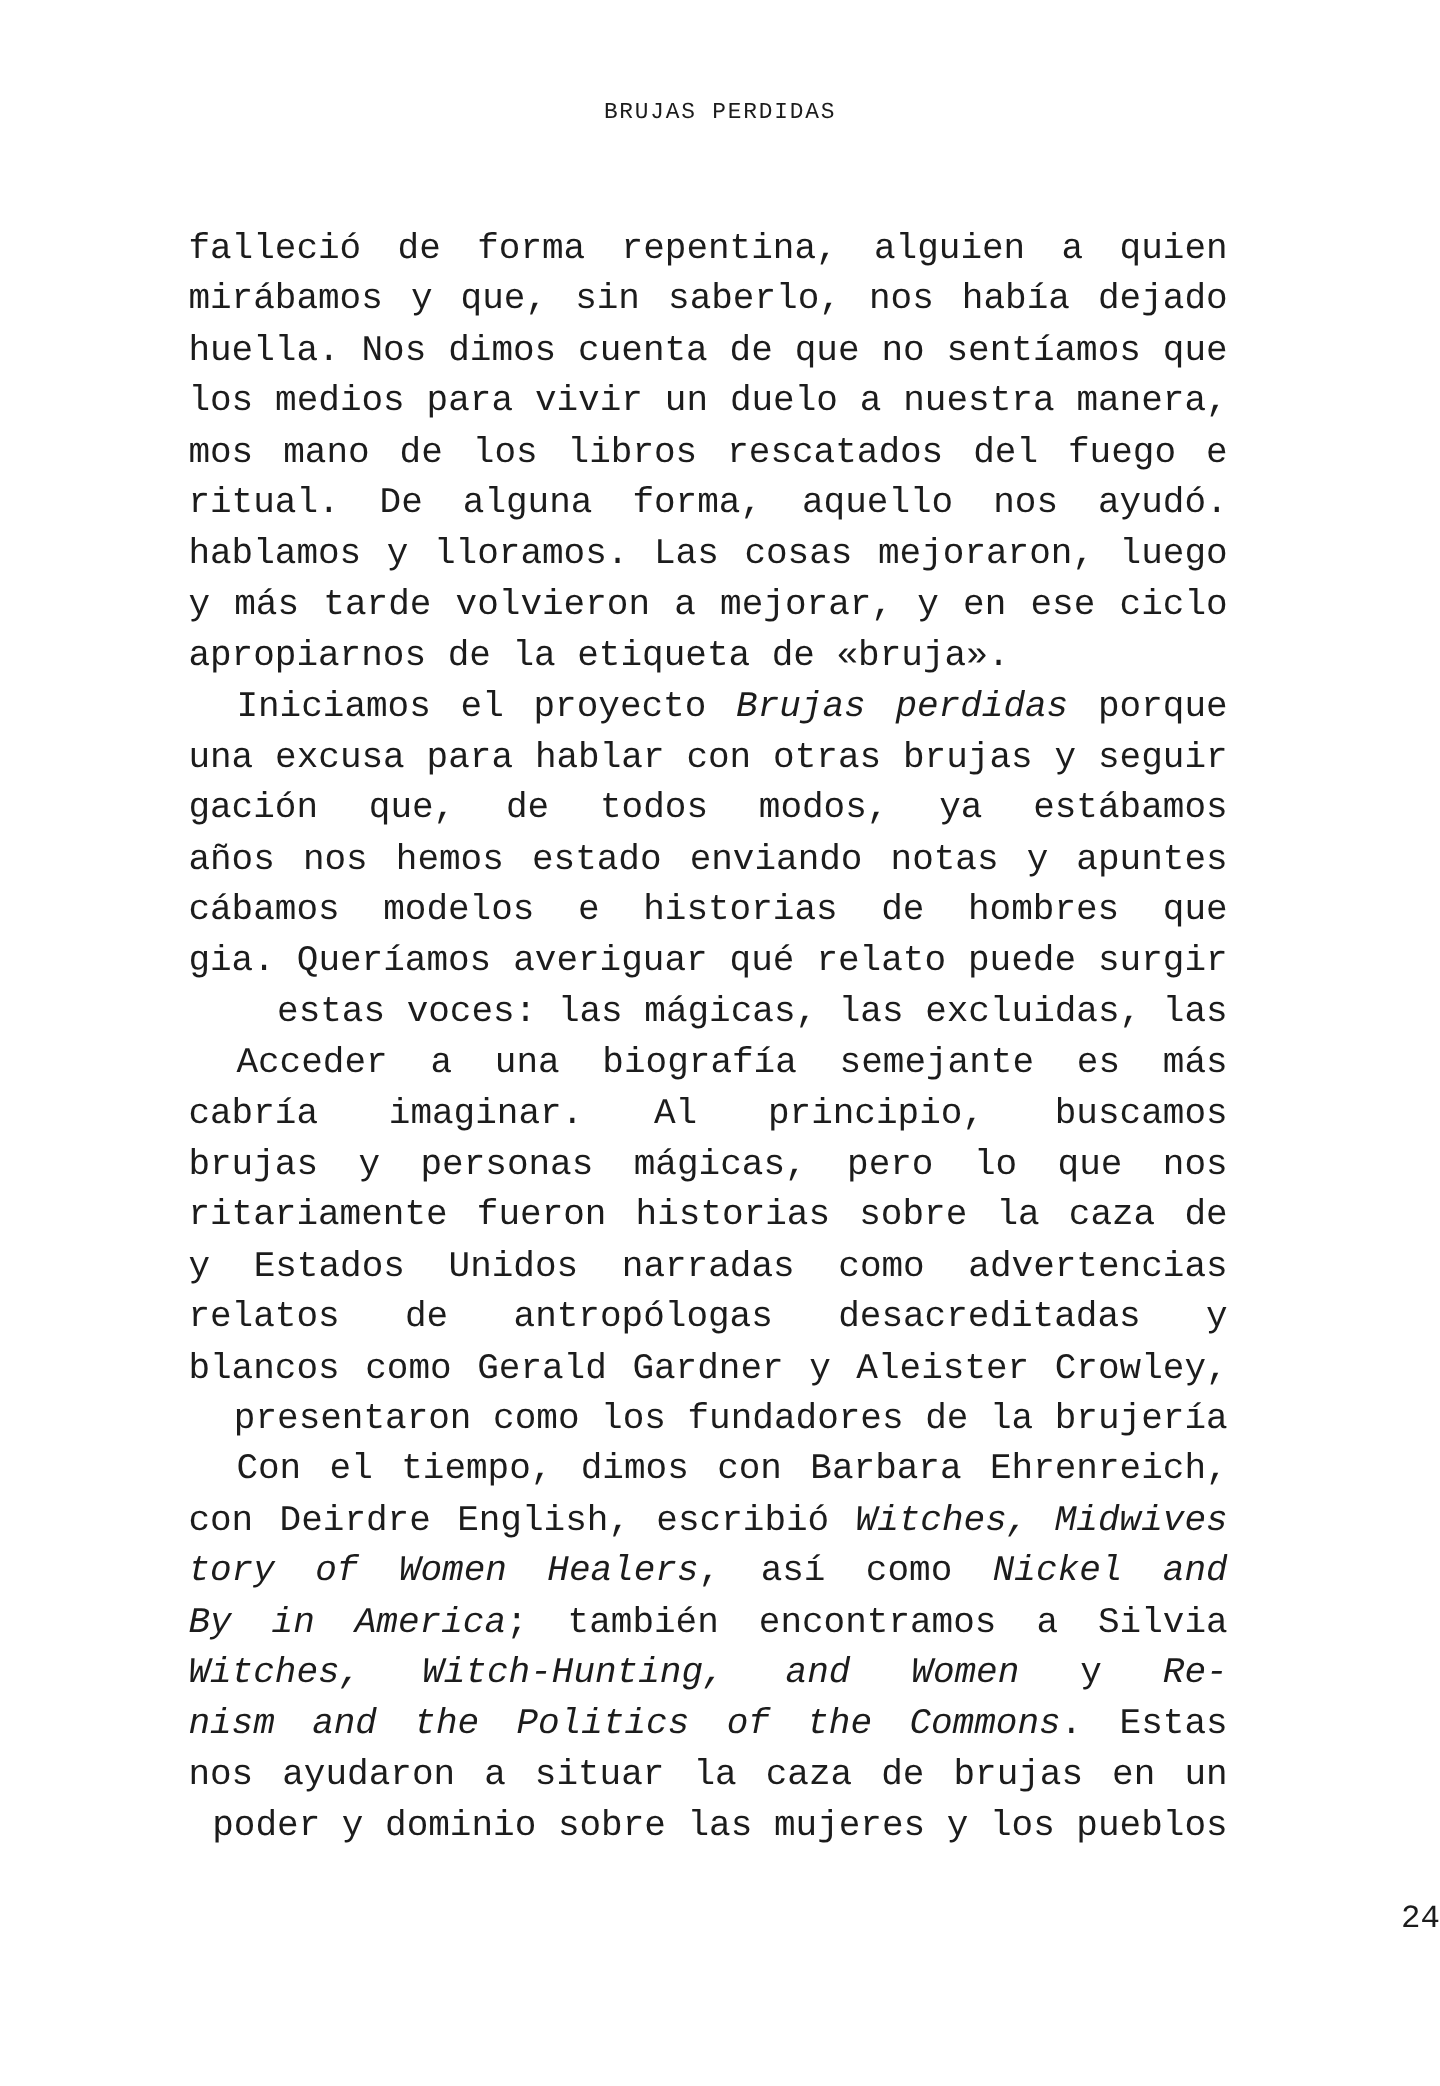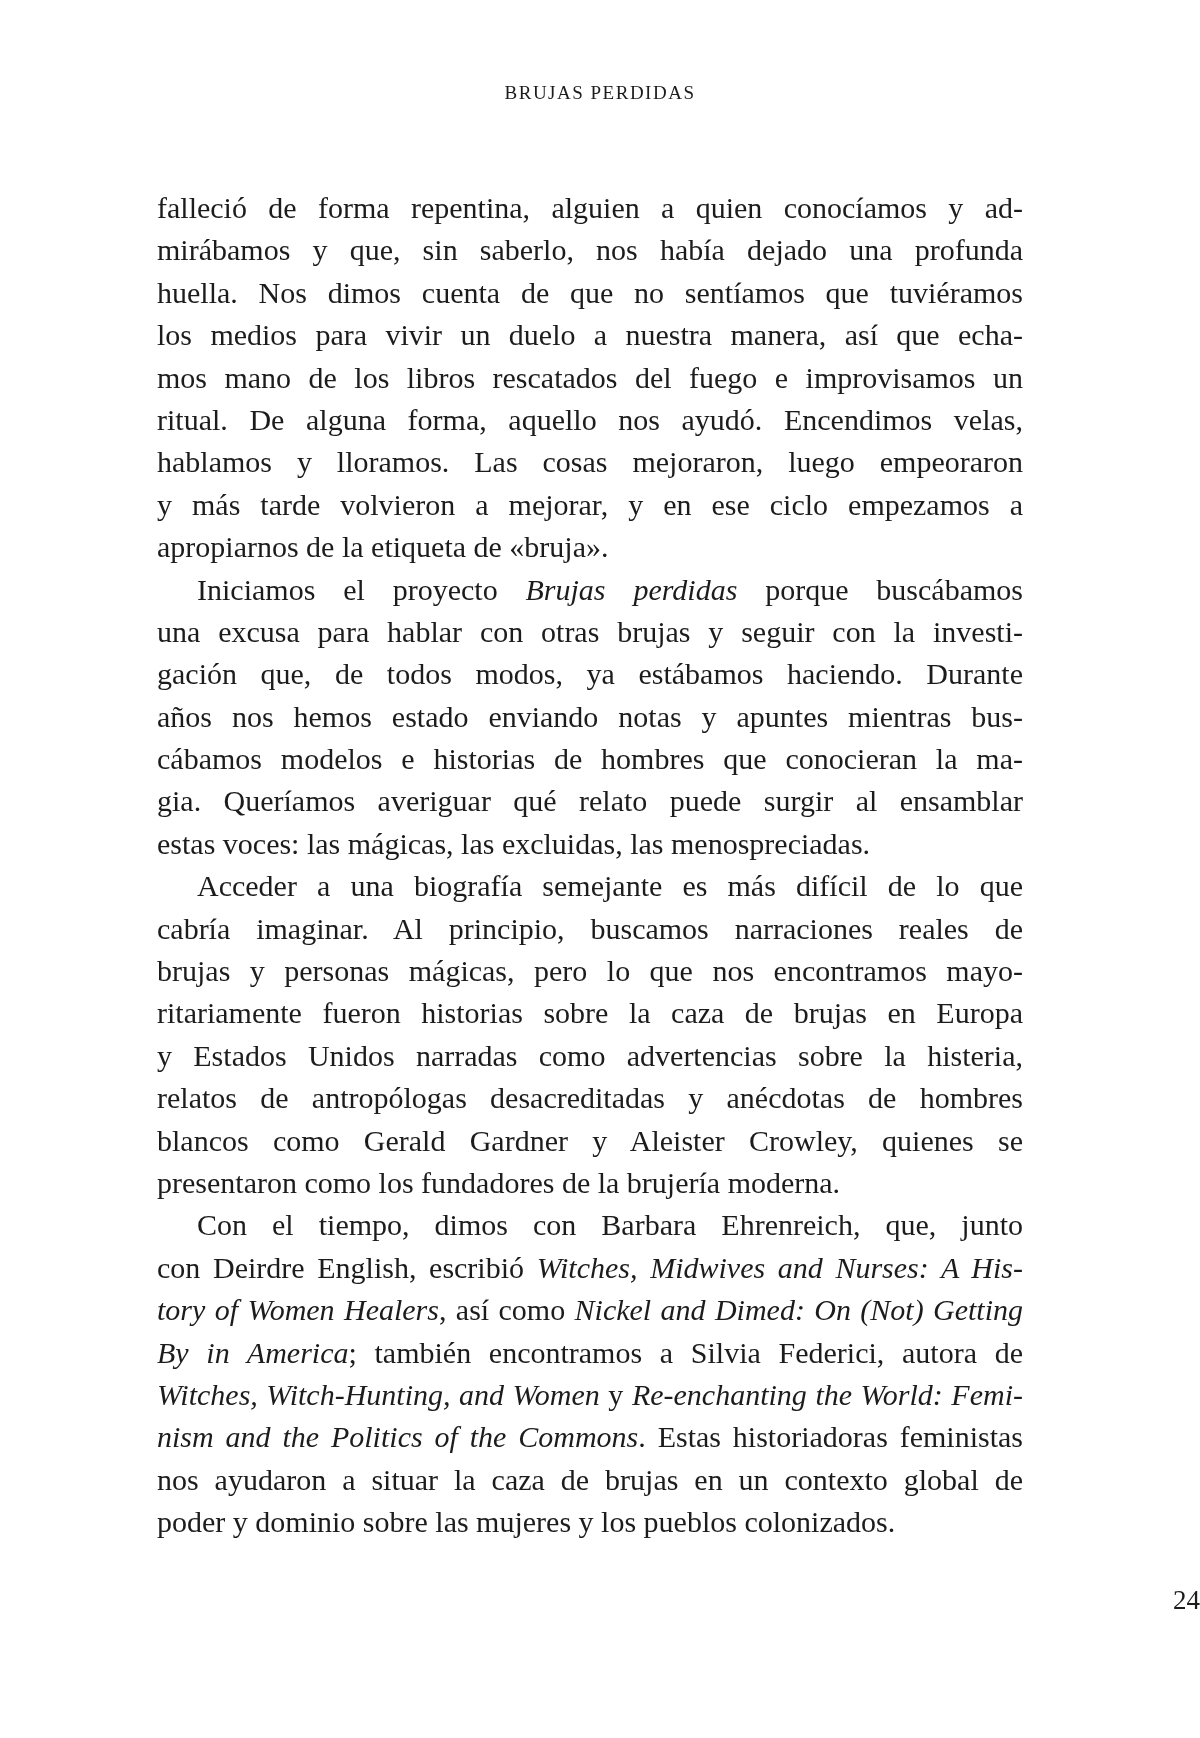--- a/index.html
+++ b/index.html
@@ -2,21 +2,21 @@
 <html><head>
 <meta charset="utf-8">
 <style>
   html, body { margin: 0; padding: 0; background: #ffffff; }
   .page {
     position: relative;
     width: 1200px;
     height: 1738px;
     background: var(--paper, #ffffff);
     color: var(--ink, #1c1c1c);
-    font-family: Liberation Serif, serif;
+    font-family: Liberation Mono, monospace;
     overflow: hidden;
   }
   .running-header {
     position: absolute;
     top: 82px;
     left: 0;
     width: 100%;
     text-align: center;
     font-size: 19px;
     letter-spacing: 1.5px;
@@ -31,21 +31,21 @@
     line-height: 42.4px;
   }
   .line {
     height: 42.4px;
     overflow: hidden;
     text-align: justify;
     text-align-last: justify;
     hyphens: none;
   }
   .line.para-end {
-    text-align: left;
+    text-align: right;
     text-align-last: left;
   }
   .line.indent { text-indent: 40px; }
   .it { font-style: italic; }
   .page-number {
     position: absolute;
     top: 1585px;
     left: 0;
     width: 100%;
     text-align: right;

